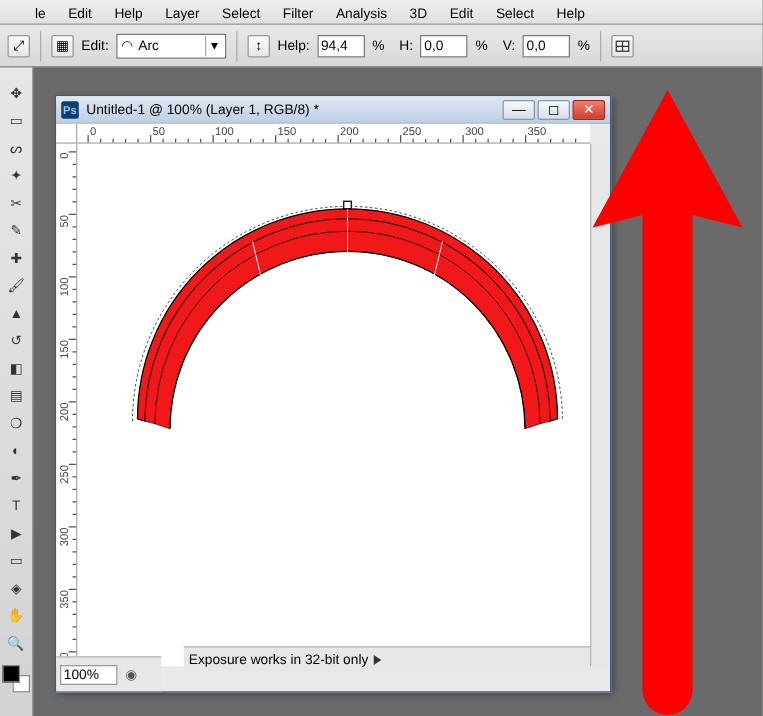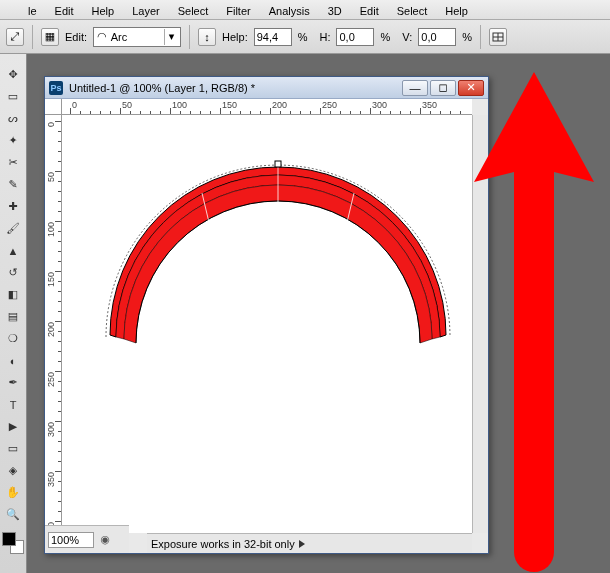--- a/index.html
+++ b/index.html
@@ -41,21 +41,21 @@
   .ruler-h { position:absolute; left:17px; top:22px; right:16px; height:16px; background:#fff; border-bottom:1px solid #999; overflow:hidden;}
   .ruler-v { position:absolute; left:0; top:38px; width:17px; bottom:20px; background:#fff; border-right:1px solid #999; overflow:hidden;}
   .ruler-corner{ position:absolute; left:0; top:22px; width:17px; height:16px; background:#fff; border-right:1px solid #999; border-bottom:1px solid #999;}
   .tick { position:absolute; background:#555;}
   .ticklabel { position:absolute; font-size:9px; color:#444; }
 
   .canvaswrap { position:absolute; left:17px; top:38px; right:16px; bottom:20px; background:#fff; overflow:hidden;}
   .scrollbar-v { position:absolute; right:0; top:38px; width:16px; bottom:20px; background:#e7e7e7; border-left:1px solid #b5b5b5;}
   .statusbar { position:absolute; left:0; bottom:0; height:28px; width:84px; background:#e7e7e7; border-top:1px solid #b5b5b5; display:flex; align-items:center;}
   .zoomfield{ width:46px; height:16px; border:1px solid #999; background:#fff; margin:0 3px; padding:0 2px;}
-  .statuslabel { position:absolute; left:102px; bottom:0; height:20px; display:flex; align-items:center; background:#e7e7e7; border-top:1px solid #b5b5b5; padding:0 8px 0 4px; gap:4px; right:16px;}
+  .statuslabel { position:absolute; left:102px; bottom:16px; height:20px; display:flex; align-items:center; background:#e7e7e7; border-top:1px solid #b5b5b5; padding:0 8px 0 4px; gap:4px; right:16px;}
   .statuslabel .play { width:0;height:0;border-left:6px solid #333;border-top:4px solid transparent;border-bottom:4px solid transparent;}
 
   
   .anno-arrow { position:absolute; pointer-events:none; }
 
   svg { display:block; }
 </style>
 </head>
 <body>
 

